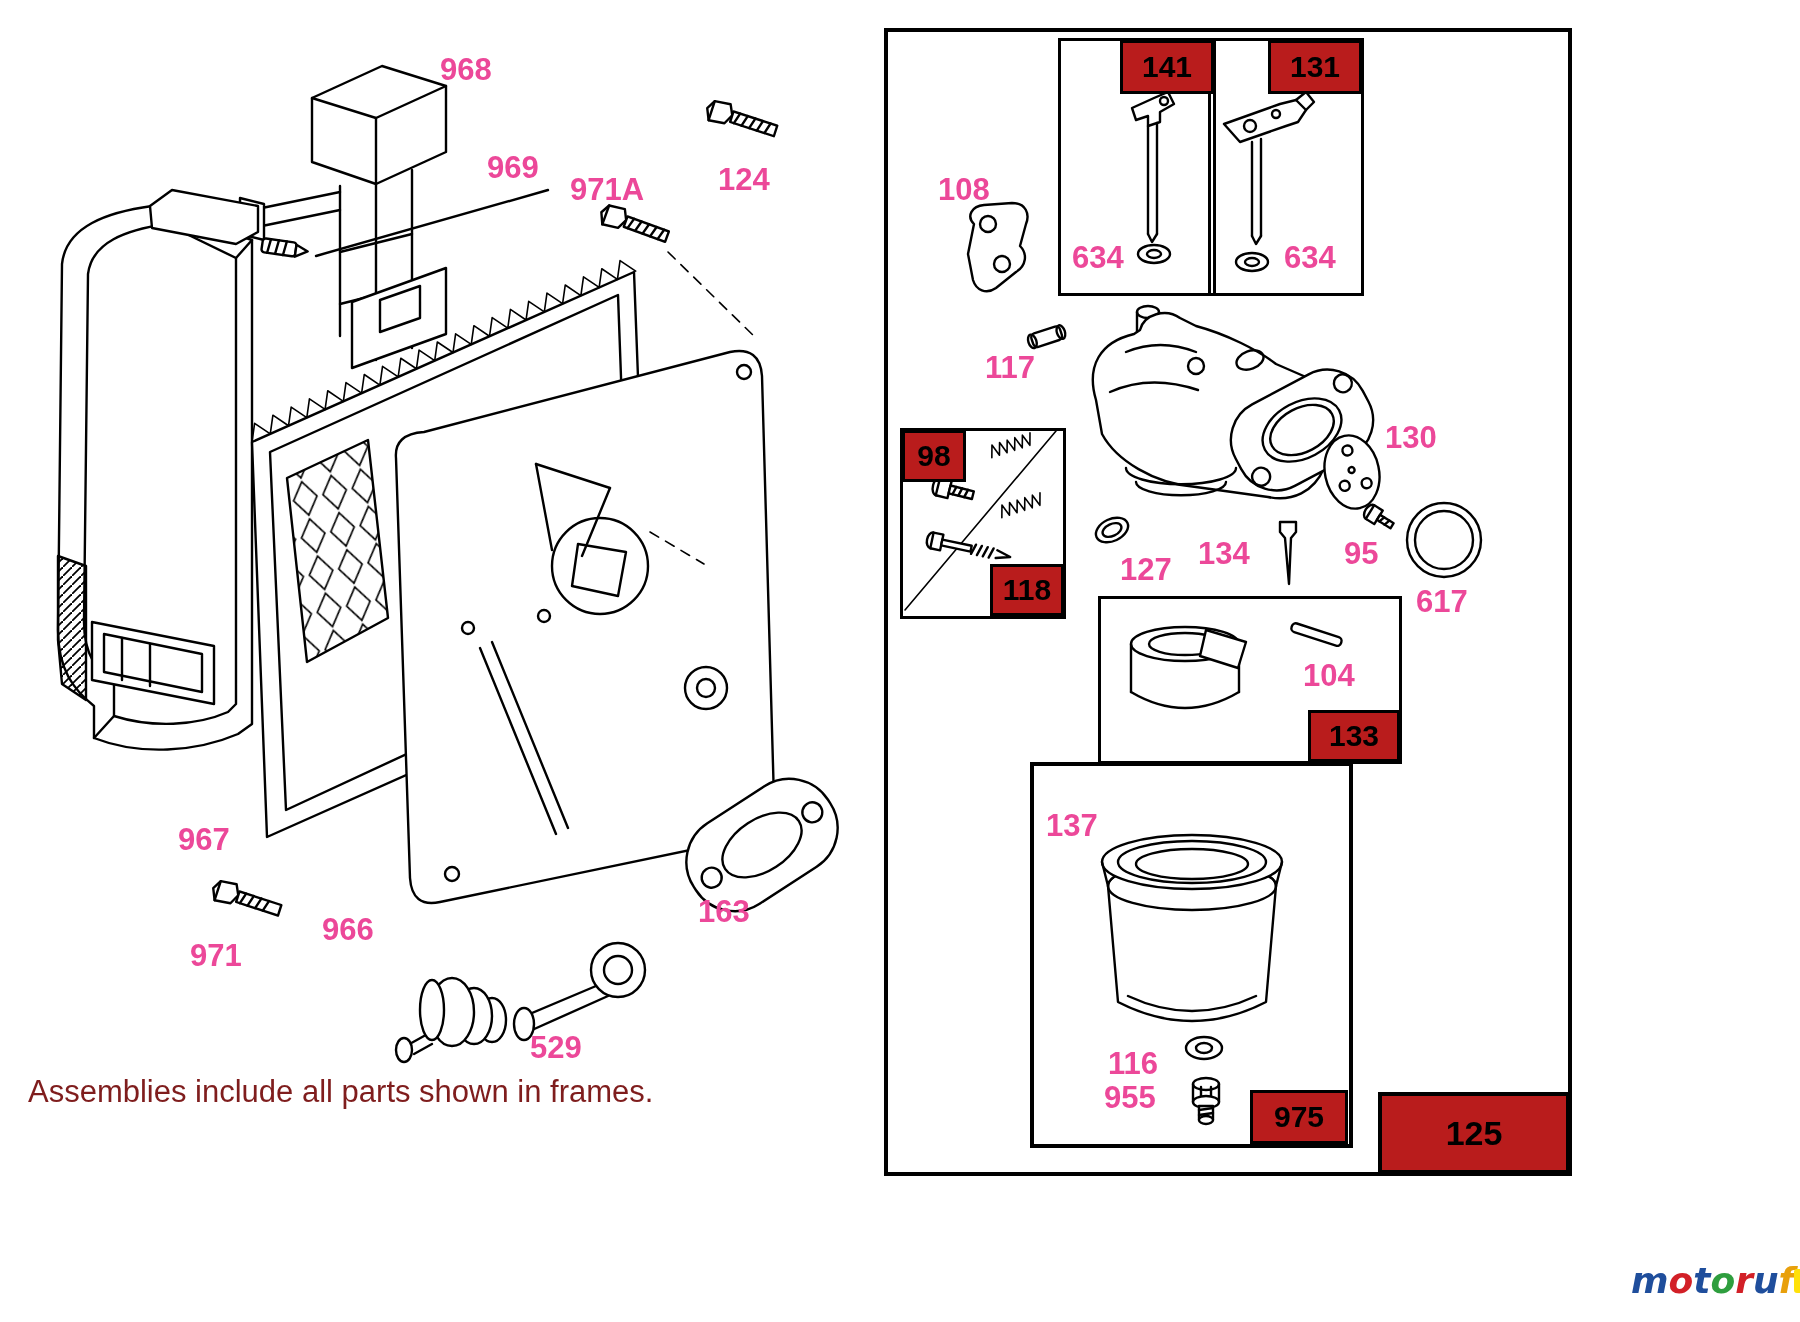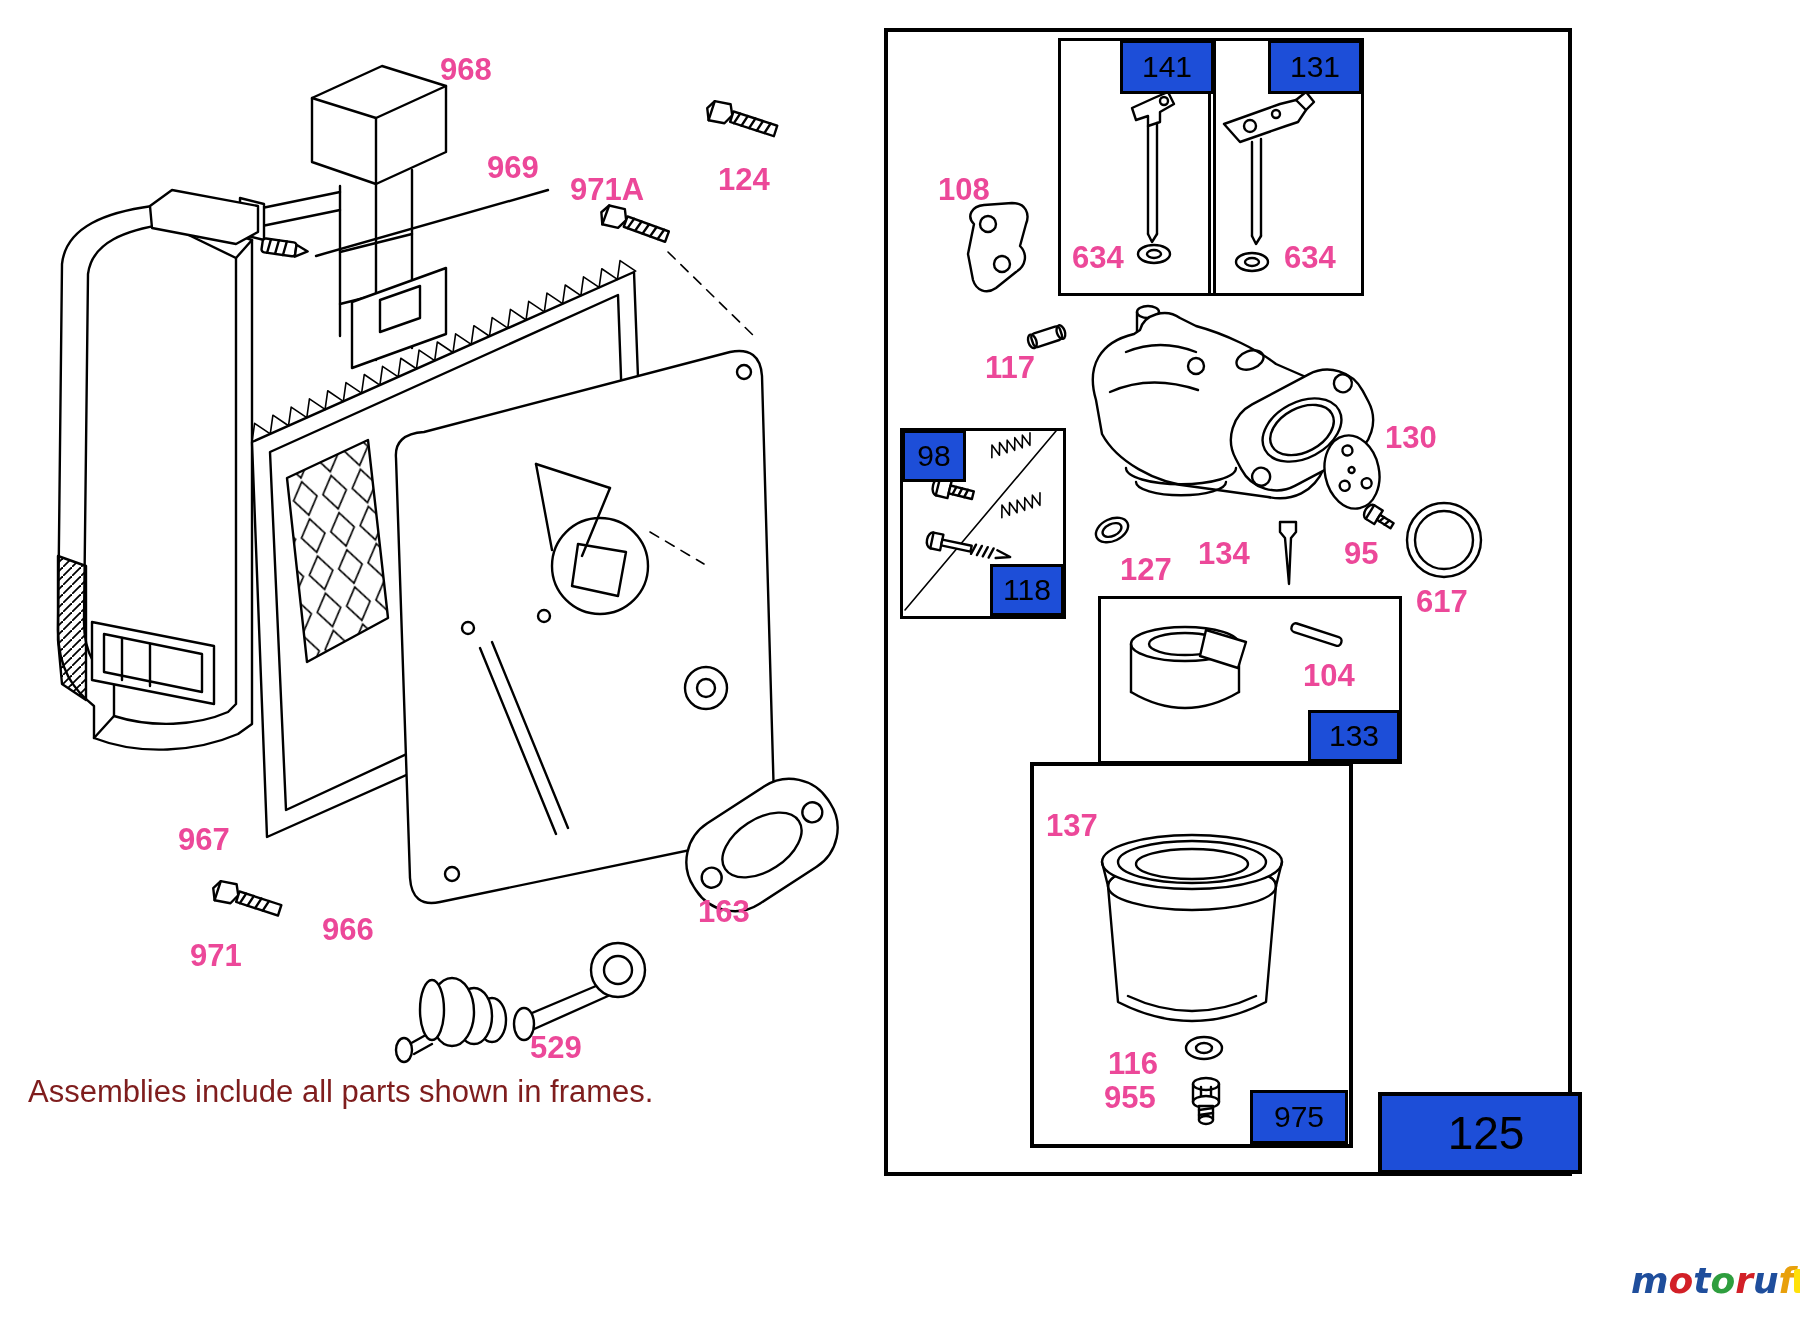--- a/index.html
+++ b/index.html
@@ -7,23 +7,23 @@
        font-family:"Liberation Sans", sans-serif;}
   #canvas{position:absolute;left:0;top:0;width:1800px;height:1322px;}
   svg.art{position:absolute;left:0;top:0;}
   g.part{stroke:#000;stroke-width:2.4;fill:none;stroke-linejoin:round;stroke-linecap:round;}
   .wfill{fill:#fff;}
   .thin{stroke-width:1.6;}
   .dash{stroke-dasharray:10 8;}
   .label{position:absolute;font-weight:bold;font-size:31px;color:#ec4899;white-space:nowrap;}
   .frame{position:absolute;border:3px solid #000;background:transparent;}
   .frame.thick{border-width:4px;}
-  .numbox{position:absolute;border:3px solid #000;background:#1d4ed8;display:flex;align-items:center;
-          justify-content:center;font-weight:normal;font-size:30px;color:#000;}
-  .numbox.big{border-width:4px;font-size:46px;padding-left:12px;}
+  .numbox{position:absolute;border:3px solid #000;background:#b91c1c;display:flex;align-items:center;
+          justify-content:center;font-weight:bold;font-size:30px;color:#000;}
+  .numbox.big{border-width:4px;font-size:34px;}
   .footer{position:absolute;font-size:31px;color:#7f1d1d;white-space:nowrap;}
   .watermark{position:absolute;left:1631px;top:1260px;font-weight:bold;font-size:36px;
              font-family:"DejaVu Sans", sans-serif;white-space:nowrap;font-style:italic;}
   .wm-domain{font-size:17px;font-weight:bold;padding:2px 5px;border-radius:3px;vertical-align:6px;}
 </style>
 </head>
 <body>
 
 <div id="canvas">
 

